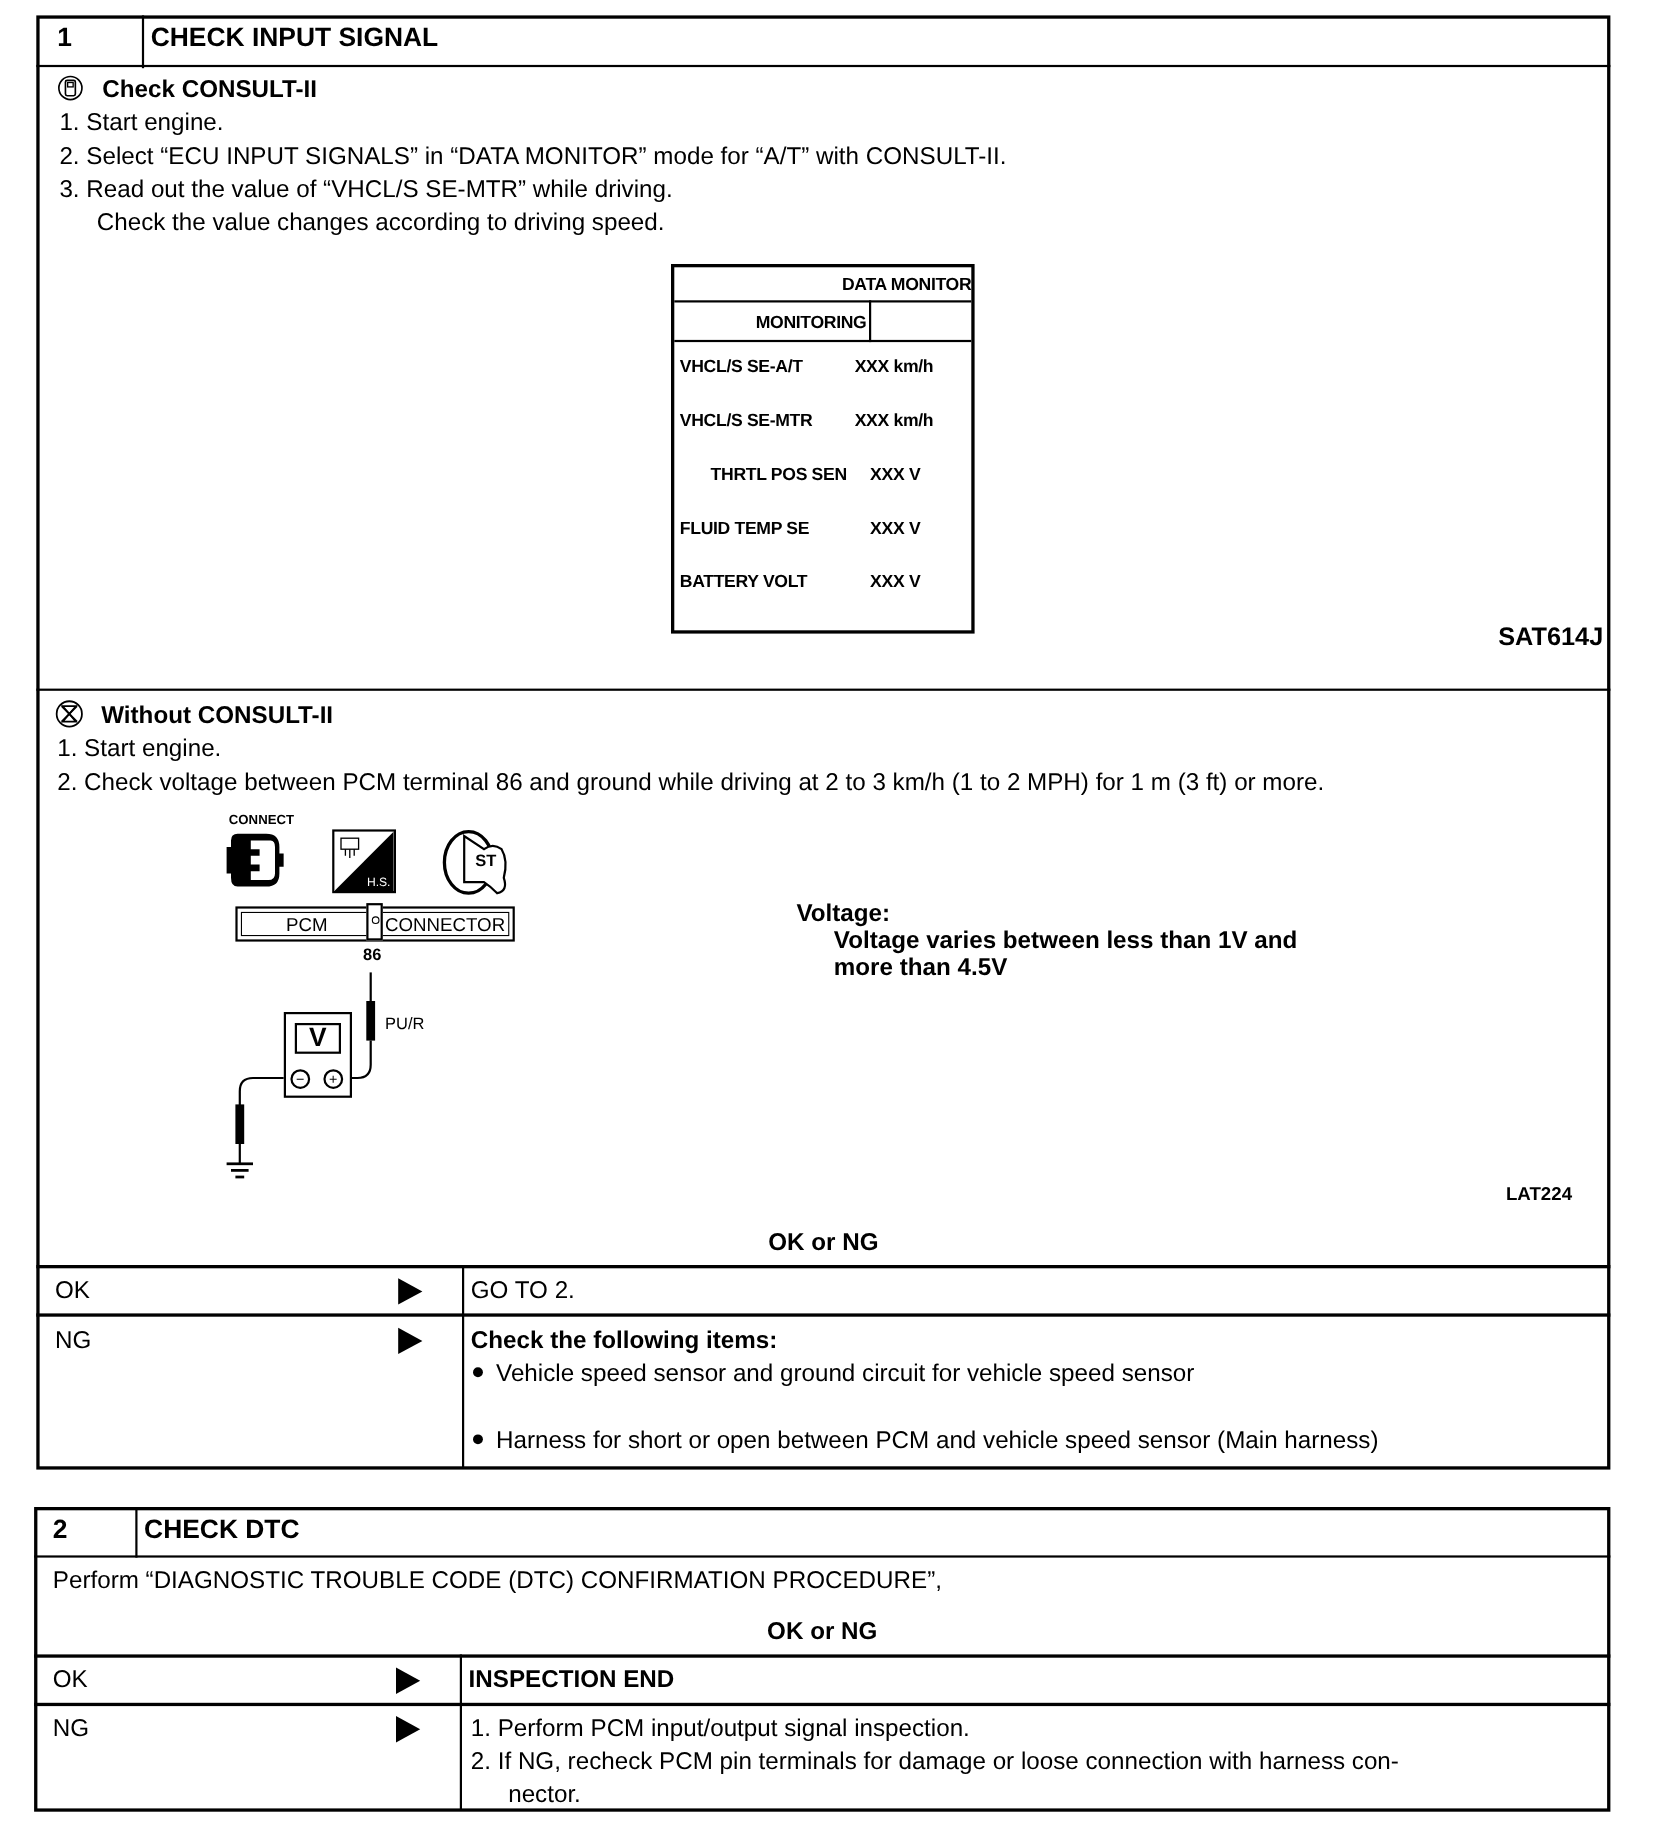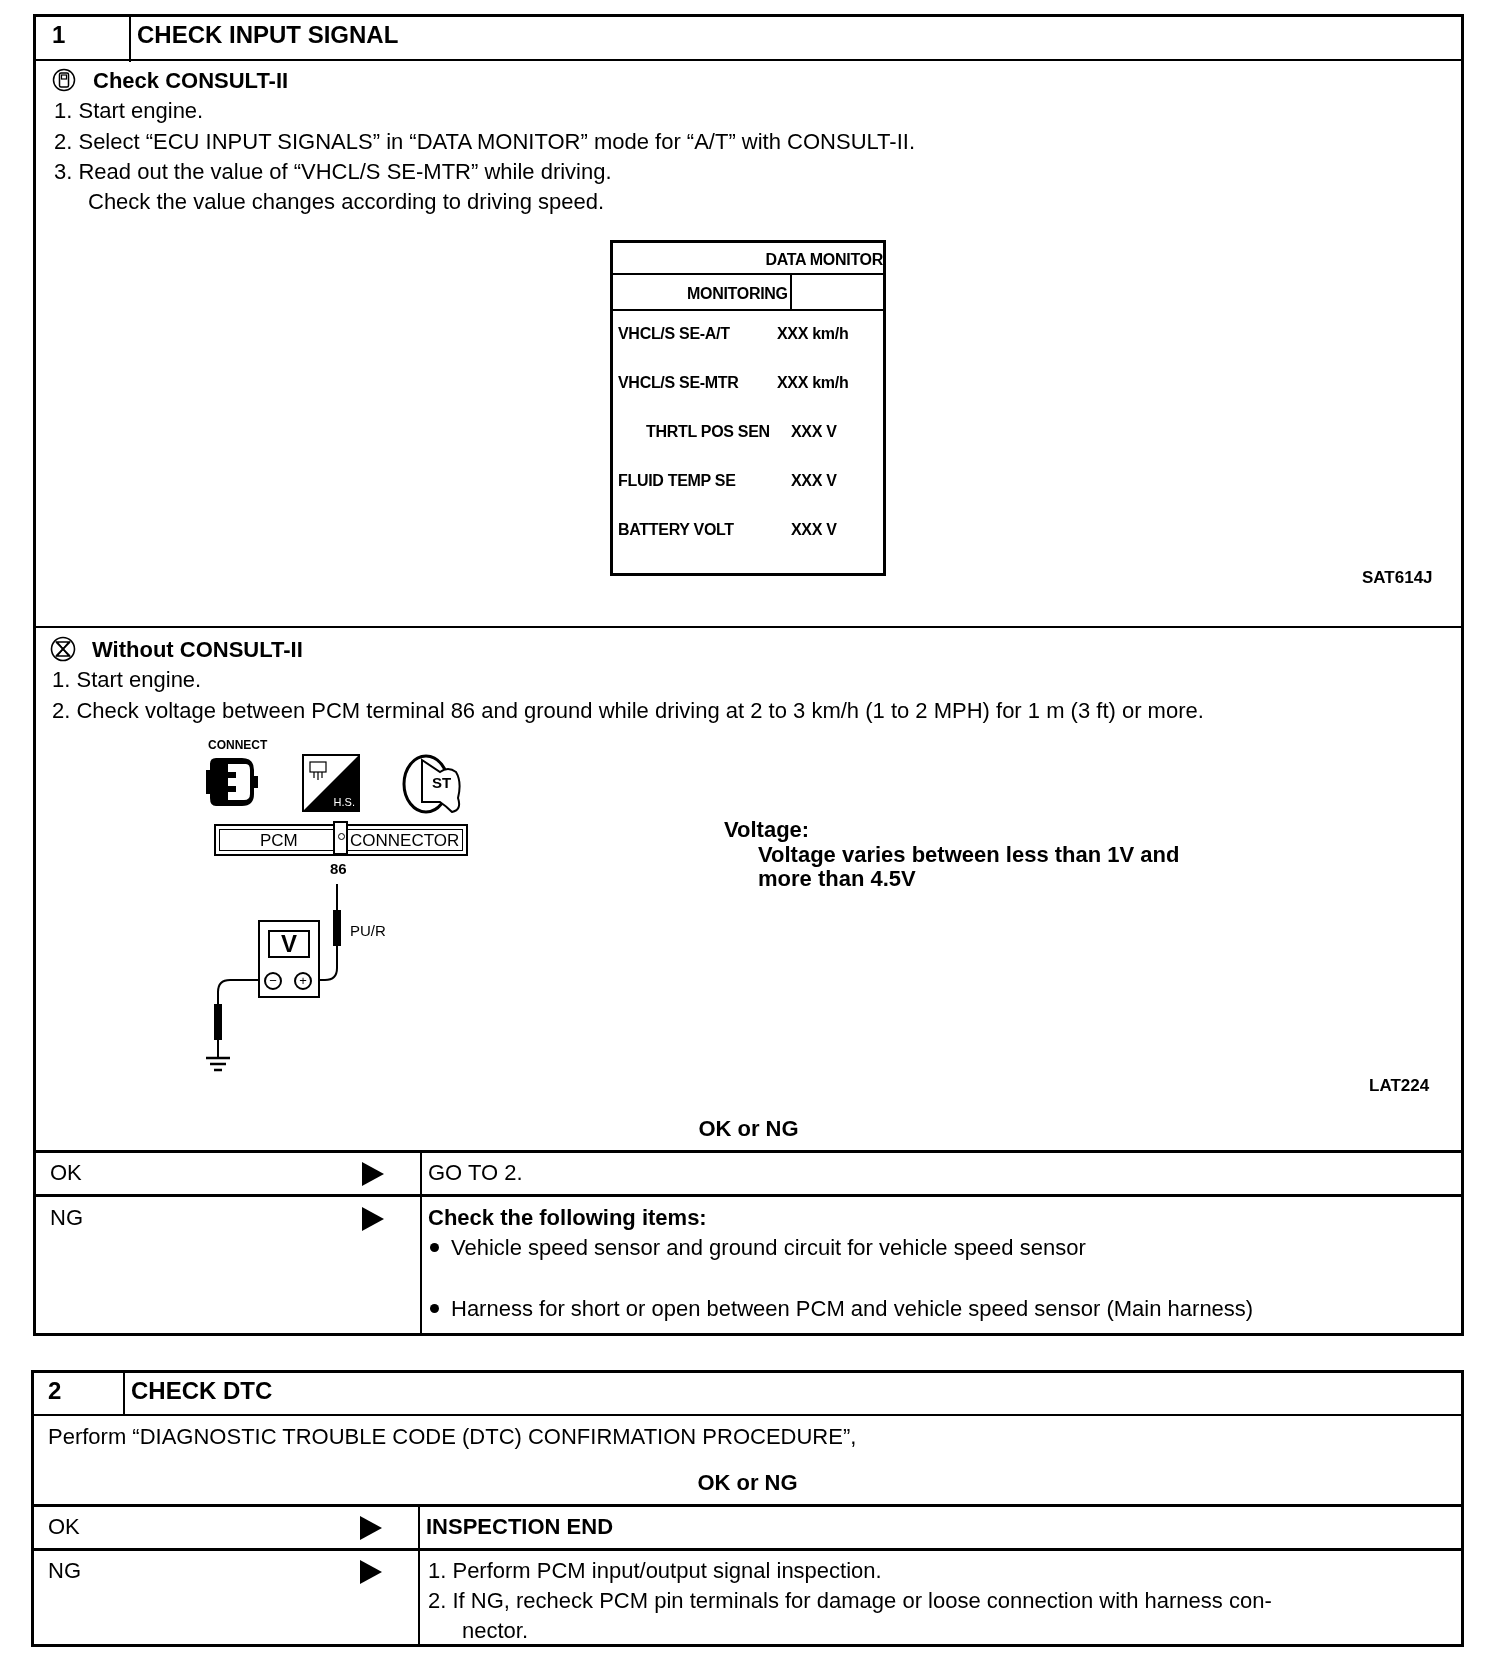--- a/index.html
+++ b/index.html
@@ -58,21 +58,21 @@
   <div class="t" style="left:164px; top:82px;">XXX km/h</div>
   <div class="t" style="left:5px; top:131px;">VHCL/S SE-MTR</div>
   <div class="t" style="left:164px; top:131px;">XXX km/h</div>
   <div class="t" style="left:5px; top:180px;margin-left:28px;">THRTL POS SEN</div>
   <div class="t" style="left:178px; top:180px;">XXX V</div>
   <div class="t" style="left:5px; top:229px;">FLUID TEMP SE</div>
   <div class="t" style="left:178px; top:229px;">XXX V</div>
   <div class="t" style="left:5px; top:278px;">BATTERY VOLT</div>
   <div class="t" style="left:178px; top:278px;">XXX V</div>
 </div>
-<div class="txt b" style="left:1362px; top:565px; font-size:17px;">SAT614J</div>
+<div class="txt b" style="left:1362px; top:565px; font-size:23px;">SAT614J</div>
 
 <div class="hline" style="left:33px; top:626px; width:1431px;"></div>
 
 <div class="abs" style="left:50px; top:636px; width:26px; height:26px;">
   <svg width="26" height="26" viewBox="0 0 26 26">
       <circle cx="13" cy="13" r="11.5" fill="none" stroke="#000" stroke-width="1.6"></circle>
       <path d="M7 6 L19 6 L13 13 Z M7 20 L19 20 L13 13 Z" fill="none" stroke="#000" stroke-width="1.6"></path>
       <line x1="6" y1="6" x2="20" y2="20" stroke="#000" stroke-width="1.6"></line>
       <line x1="20" y1="6" x2="6" y2="20" stroke="#000" stroke-width="1.6"></line>
     </svg>

